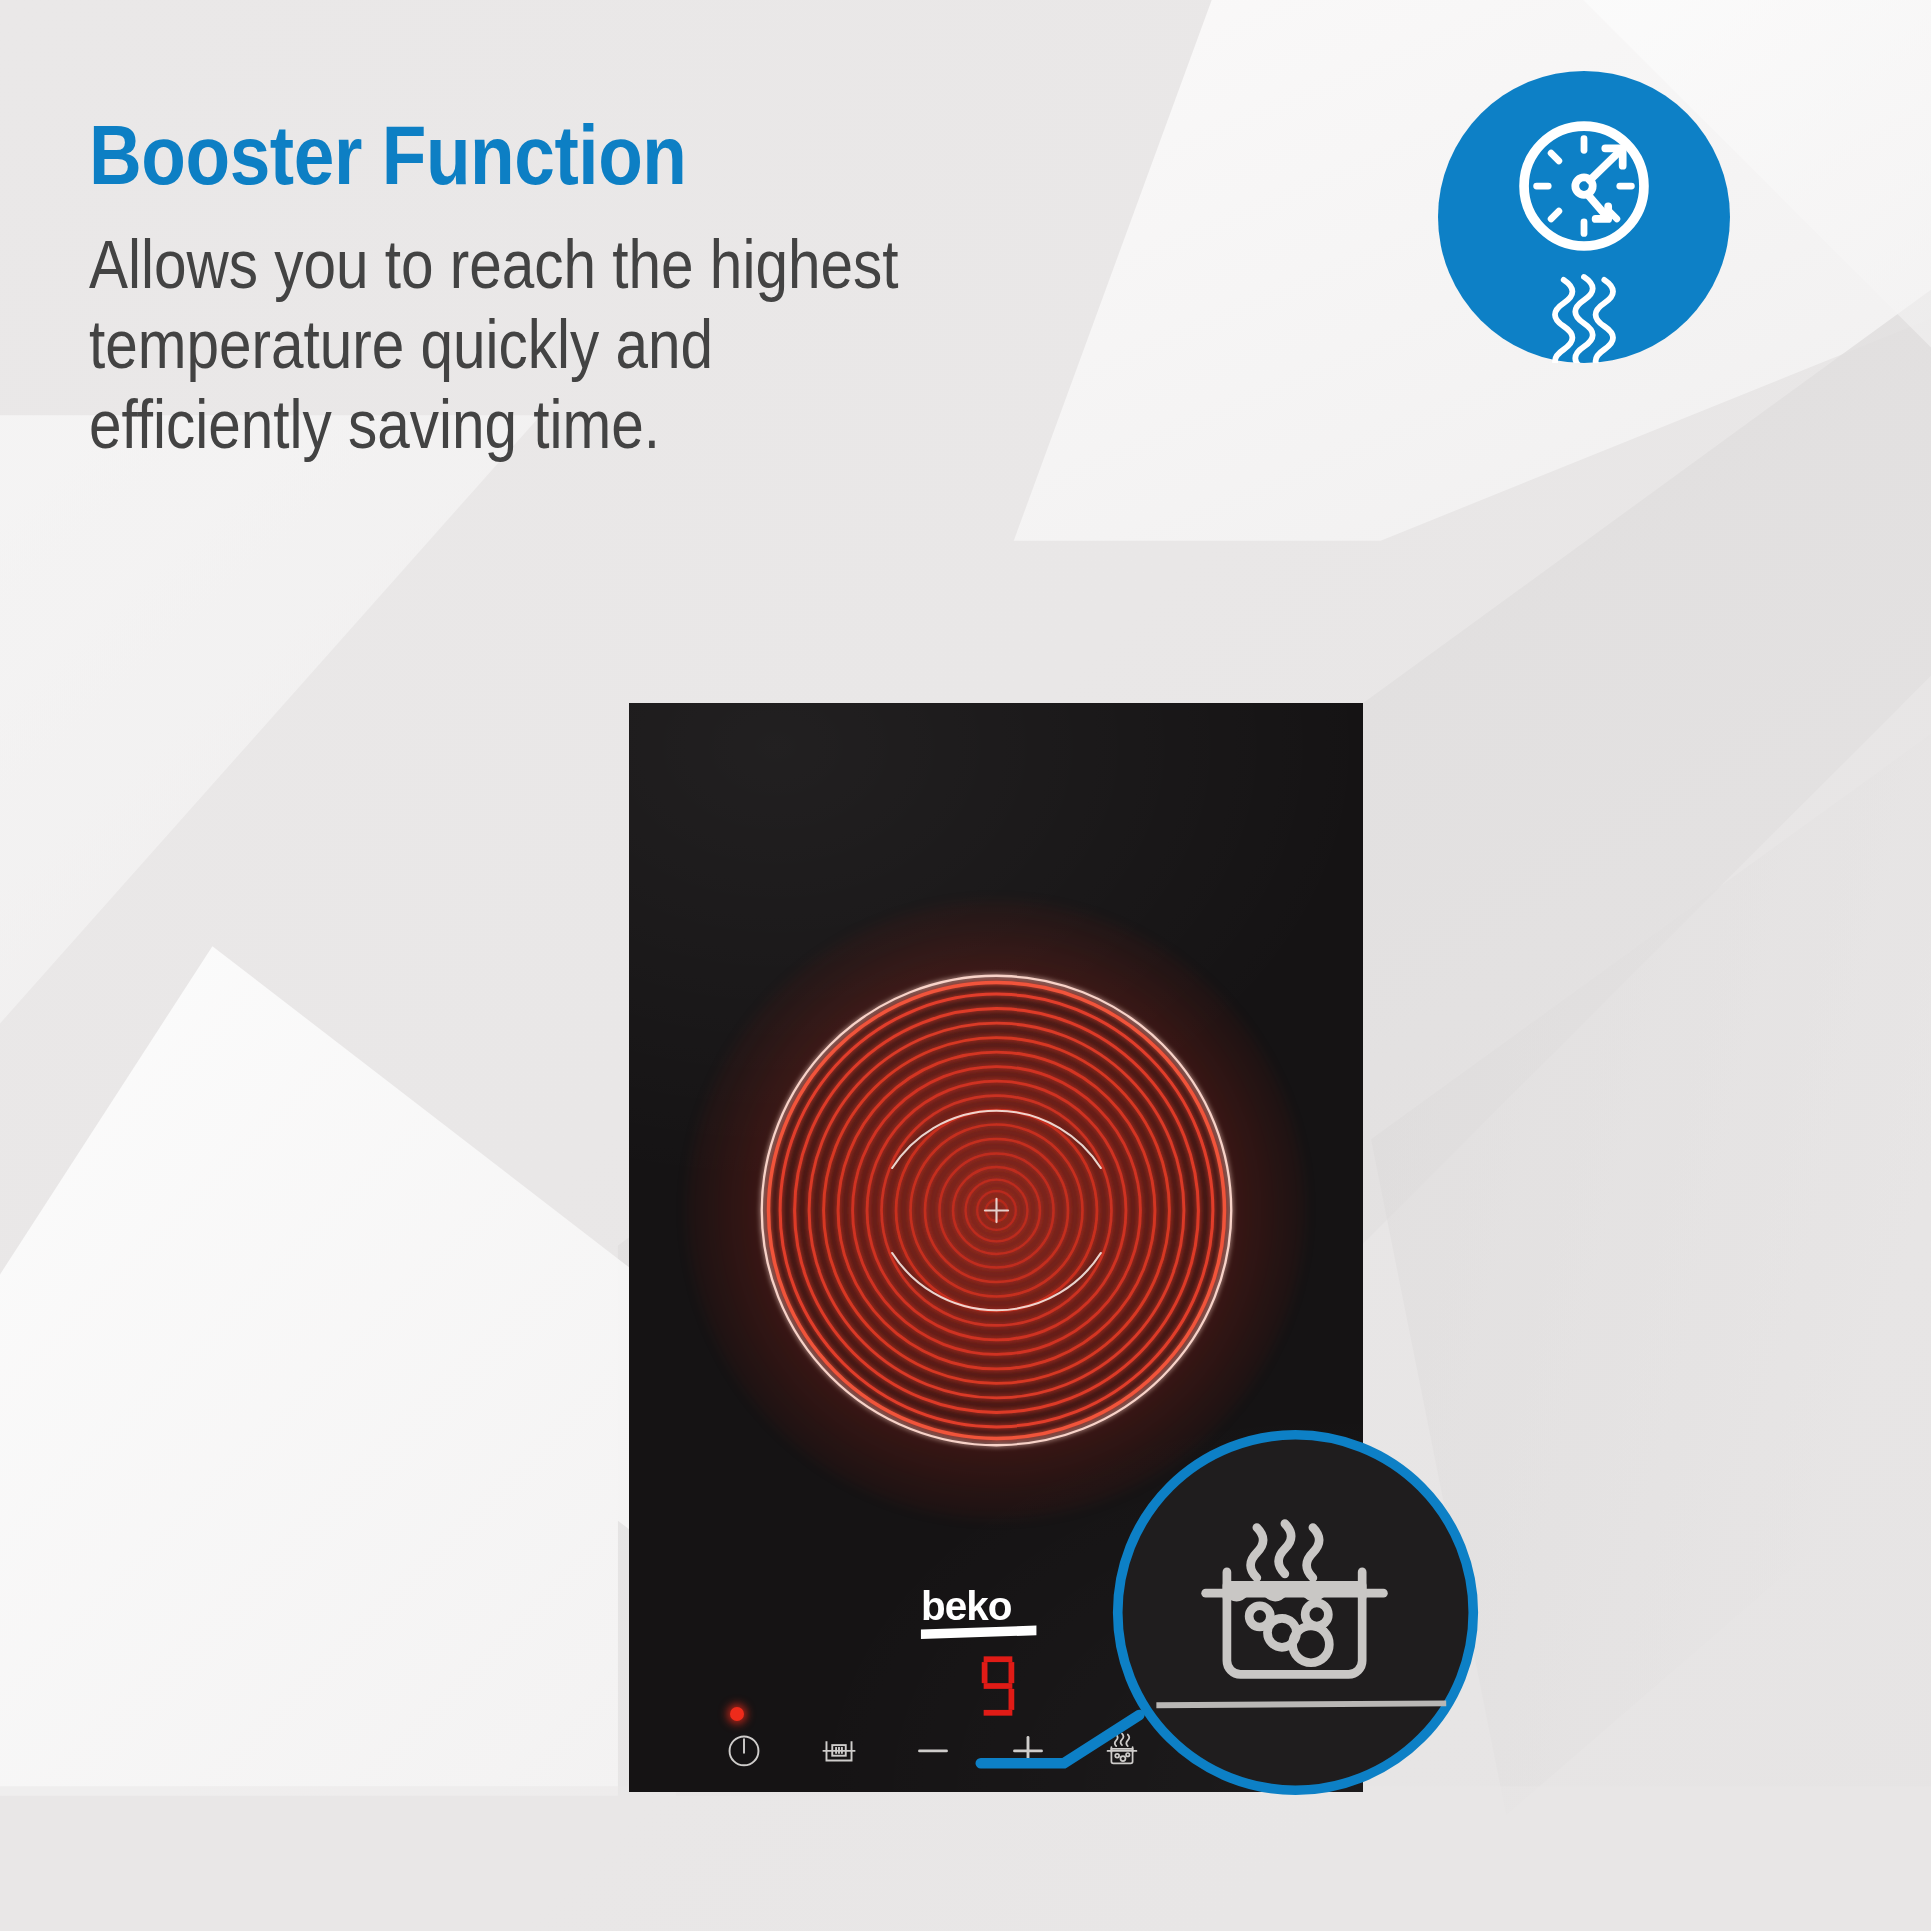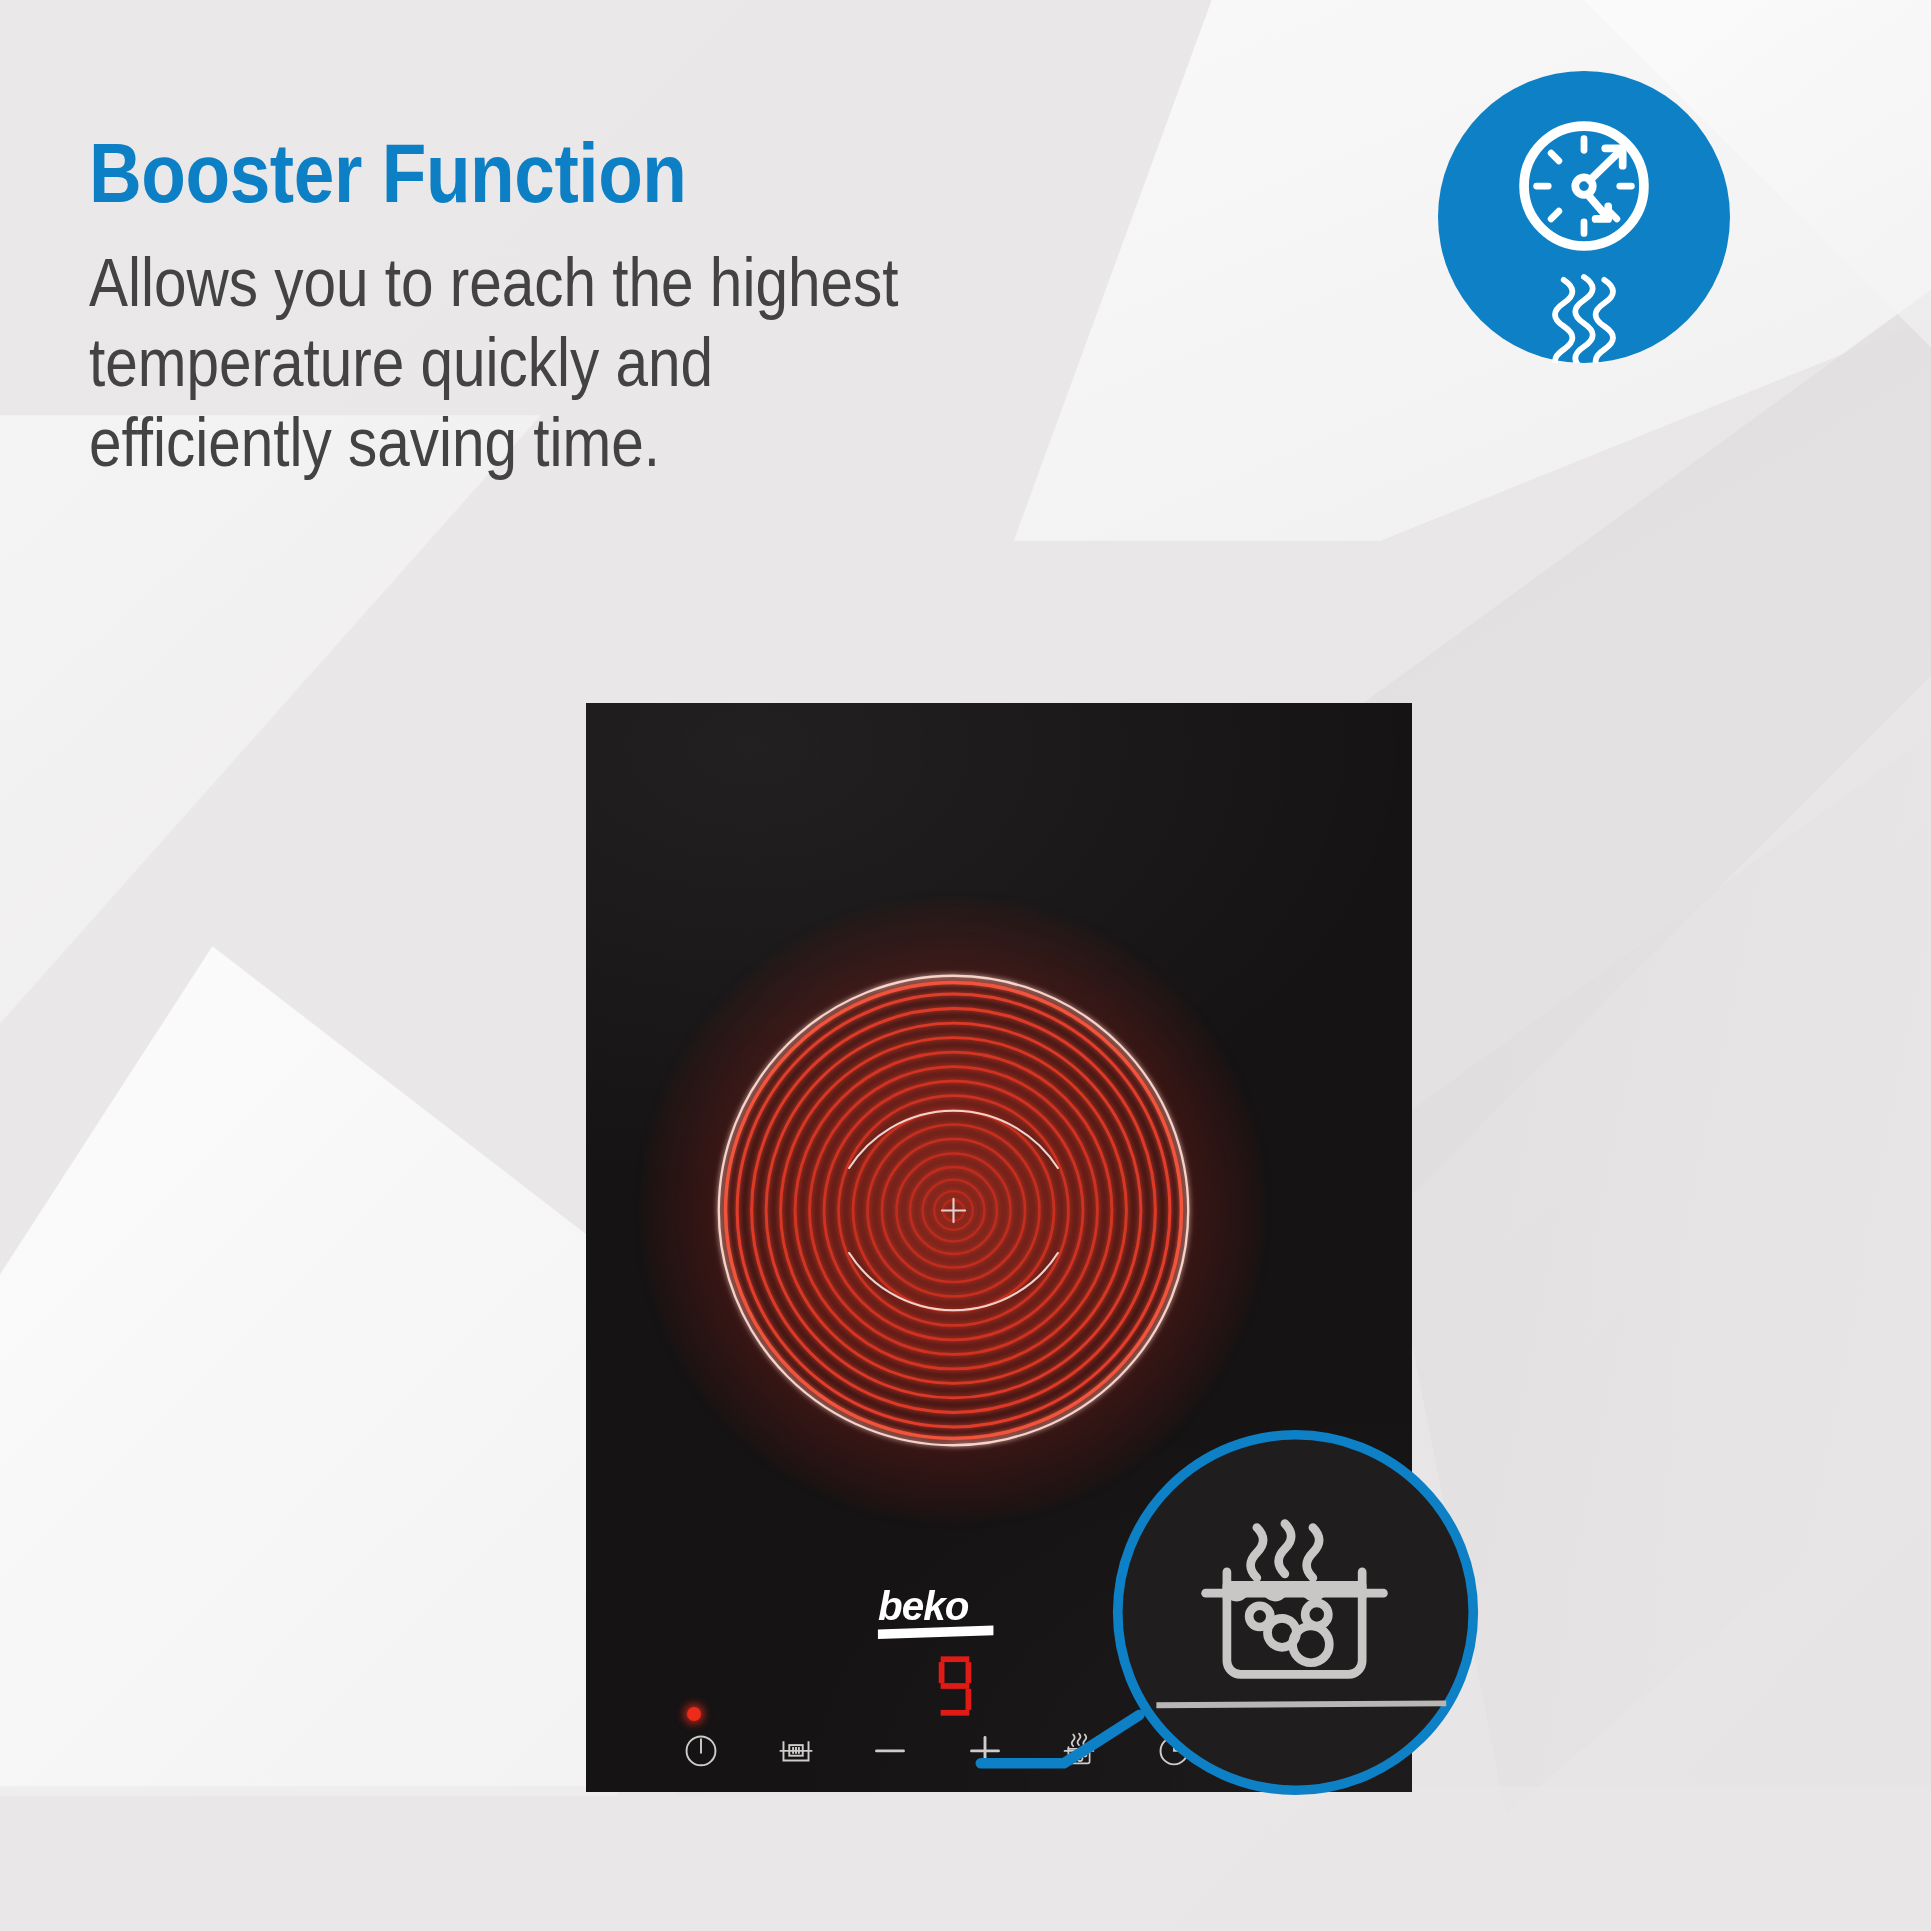--- a/index.html
+++ b/index.html
@@ -7,21 +7,21 @@
     width:1931px;height:1931px;overflow:hidden;position:relative;
     background:#e9e7e7;
     font-family:"Liberation Sans", sans-serif;
   }
 
   
   #bg{position:absolute;inset:0;overflow:hidden;}
   #bg svg{position:absolute;top:0;left:0;}
 
   
-  #textblock{position:absolute;left:89px;top:132px;width:1139px;}
+  #textblock{position:absolute;left:89px;top:114px;width:1139px;}
   #title{
     color:#0d7fc4;font-weight:bold;font-size:83px;line-height:1.0;
     letter-spacing:-0.5px;
     transform:scaleX(0.88);transform-origin:left top;
     white-space:nowrap;
     margin:0 0 27px 0;
   }
   #subtitle{
     color:#434343;font-size:68px;line-height:1.18;font-weight:400;
     transform:scaleX(0.86);transform-origin:left top;
@@ -31,24 +31,23 @@
 
   
   #badge{
     position:absolute;left:1438px;top:71px;width:292px;height:292px;
     border-radius:50%;background:#0d80c6;
   }
   #badge svg{position:absolute;left:0;top:0;}
 
   
   #hob{
-    position:absolute;left:586px;top:703px;width:826px;height:1089px;
+    position:absolute;left:629px;top:703px;width:734px;height:1089px;
     background:#151314;
     overflow:hidden;
-    font-style:italic;
   }
   #hob-gloss{
     position:absolute;inset:0;
     background:
       radial-gradient(140% 70% at 20% 4%, rgba(255,255,255,.055), rgba(255,255,255,0) 58%),
       radial-gradient(120% 60% at 95% 100%, rgba(255,255,255,.035), rgba(255,255,255,0) 60%);
     pointer-events:none;
   }
 
   

